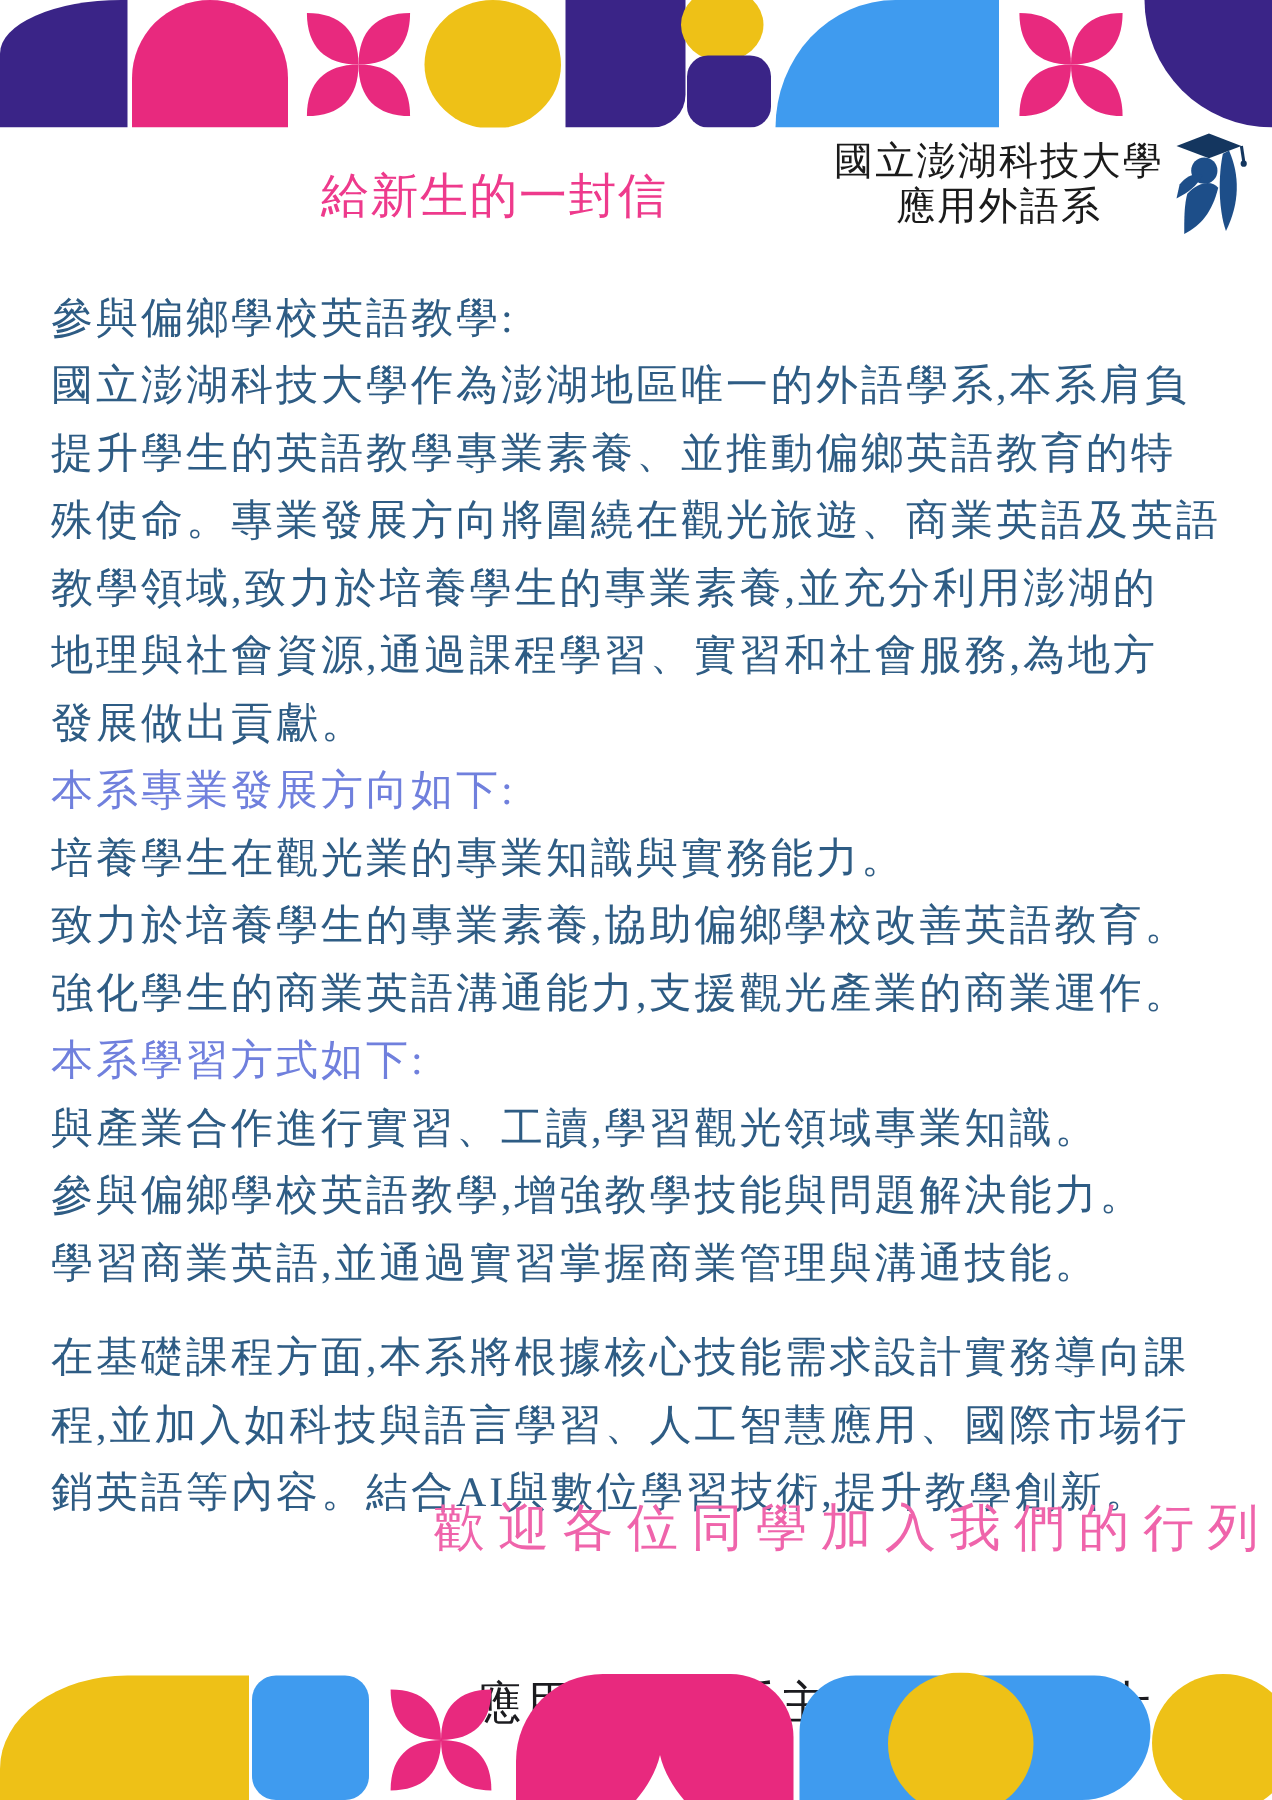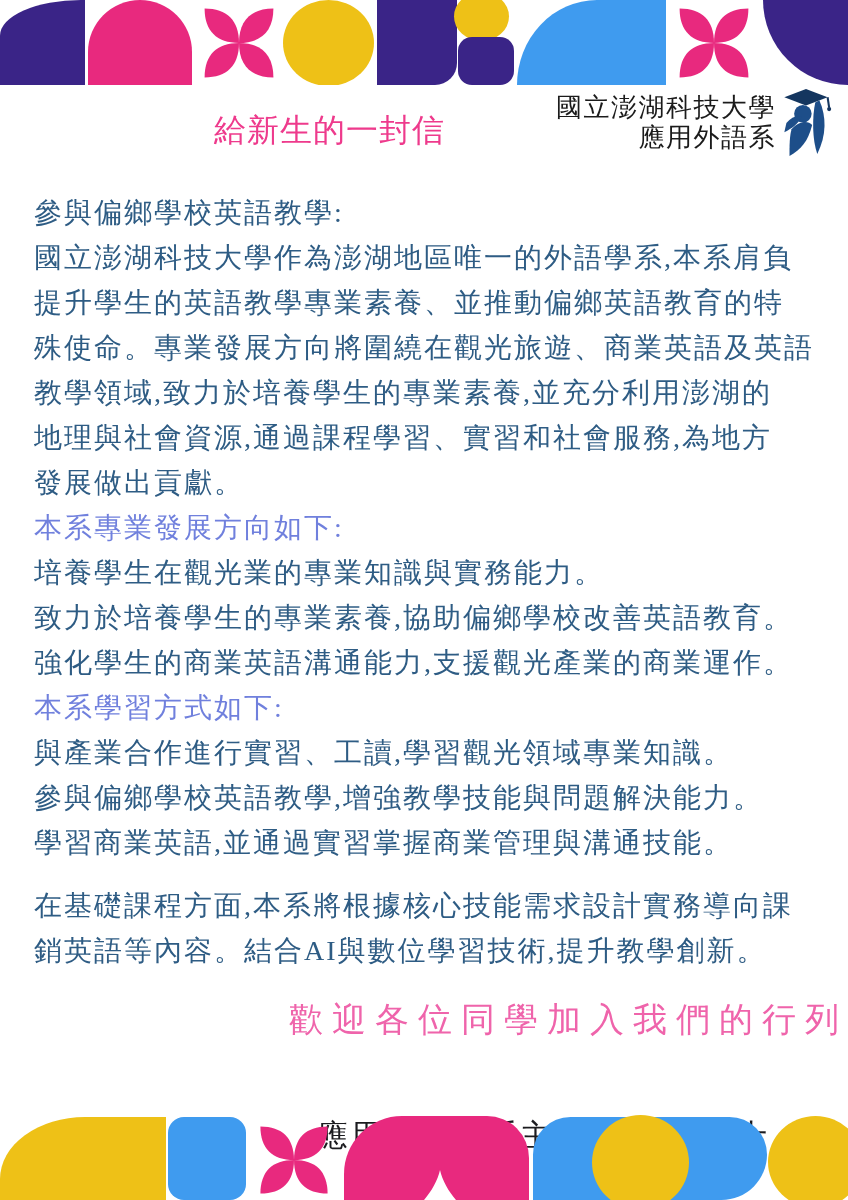--- a/index.html
+++ b/index.html
@@ -30,21 +30,21 @@
   .t10{left:763px;top:0;width:85px;height:85px;border-bottom-left-radius:100% 100%;}
   
   .b1{left:0;top:2px;width:166px;height:83px;border-top-left-radius:85px 62px;}
   .b2{left:168px;top:2px;width:78px;height:83px;border-radius:16px;}
   .b4{left:344px;top:1px;width:185px;height:84px;border-radius:58px 42px 0 0;}
   .b5{left:533px;top:2px;width:234px;height:83px;border-radius:46px 46px 56px 0;}
   .b6{left:592px;top:0;width:97px;height:95px;border-radius:50%;}
   .b7{left:768px;top:1px;width:95px;height:92px;border-radius:50%;}
   
   .univ{
-    position:absolute;top:92px;right:72px;text-align:right;
+    position:absolute;top:92px;right:72px;text-align:center;
     font-family:"Liberation Sans","DejaVu Sans",sans-serif;
     font-size:26px;line-height:30px;letter-spacing:1.5px;color:#1b1b1b;
   }
   .logo{position:absolute;left:781px;top:88px;width:52px;height:68px;}
   .title{
     position:absolute;left:214px;top:104px;margin:0;
     font-family:Liberation Serif, serif;font-weight:normal;
     font-size:32px;line-height:52px;letter-spacing:1px;
     color:var(--title_pink,#ee3a8c);
   }
@@ -135,20 +135,21 @@
 
     <div class="line heading">本系學習方式如下:</div>
     <div>
         <div class="line">與產業合作進行實習、工讀,學習觀光領域專業知識。</div>
         <div class="line">參與偏鄉學校英語教學,增強教學技能與問題解決能力。</div>
         <div class="line">學習商業英語,並通過實習掌握商業管理與溝通技能。</div>
       </div>
 
     <div class="para2">
         <div class="line">在基礎課程方面,本系將根據核心技能需求設計實務導向課</div>
+        <div class="line">程,並加入如科技與語言學習、人工智慧應用、國際市場行</div>
         <div class="line">銷英語等內容。結合AI與數位學習技術,提升教學創新。</div>
       </div>
   </div>
 
   <div class="closing">歡迎各位同學加入我們的行列</div>
 
   <div class="signature">應用外語系系主任 譚峻濱博士</div>
 
   <div class="band band-bottom">
     <div class="shape c-yellow b1"></div>

